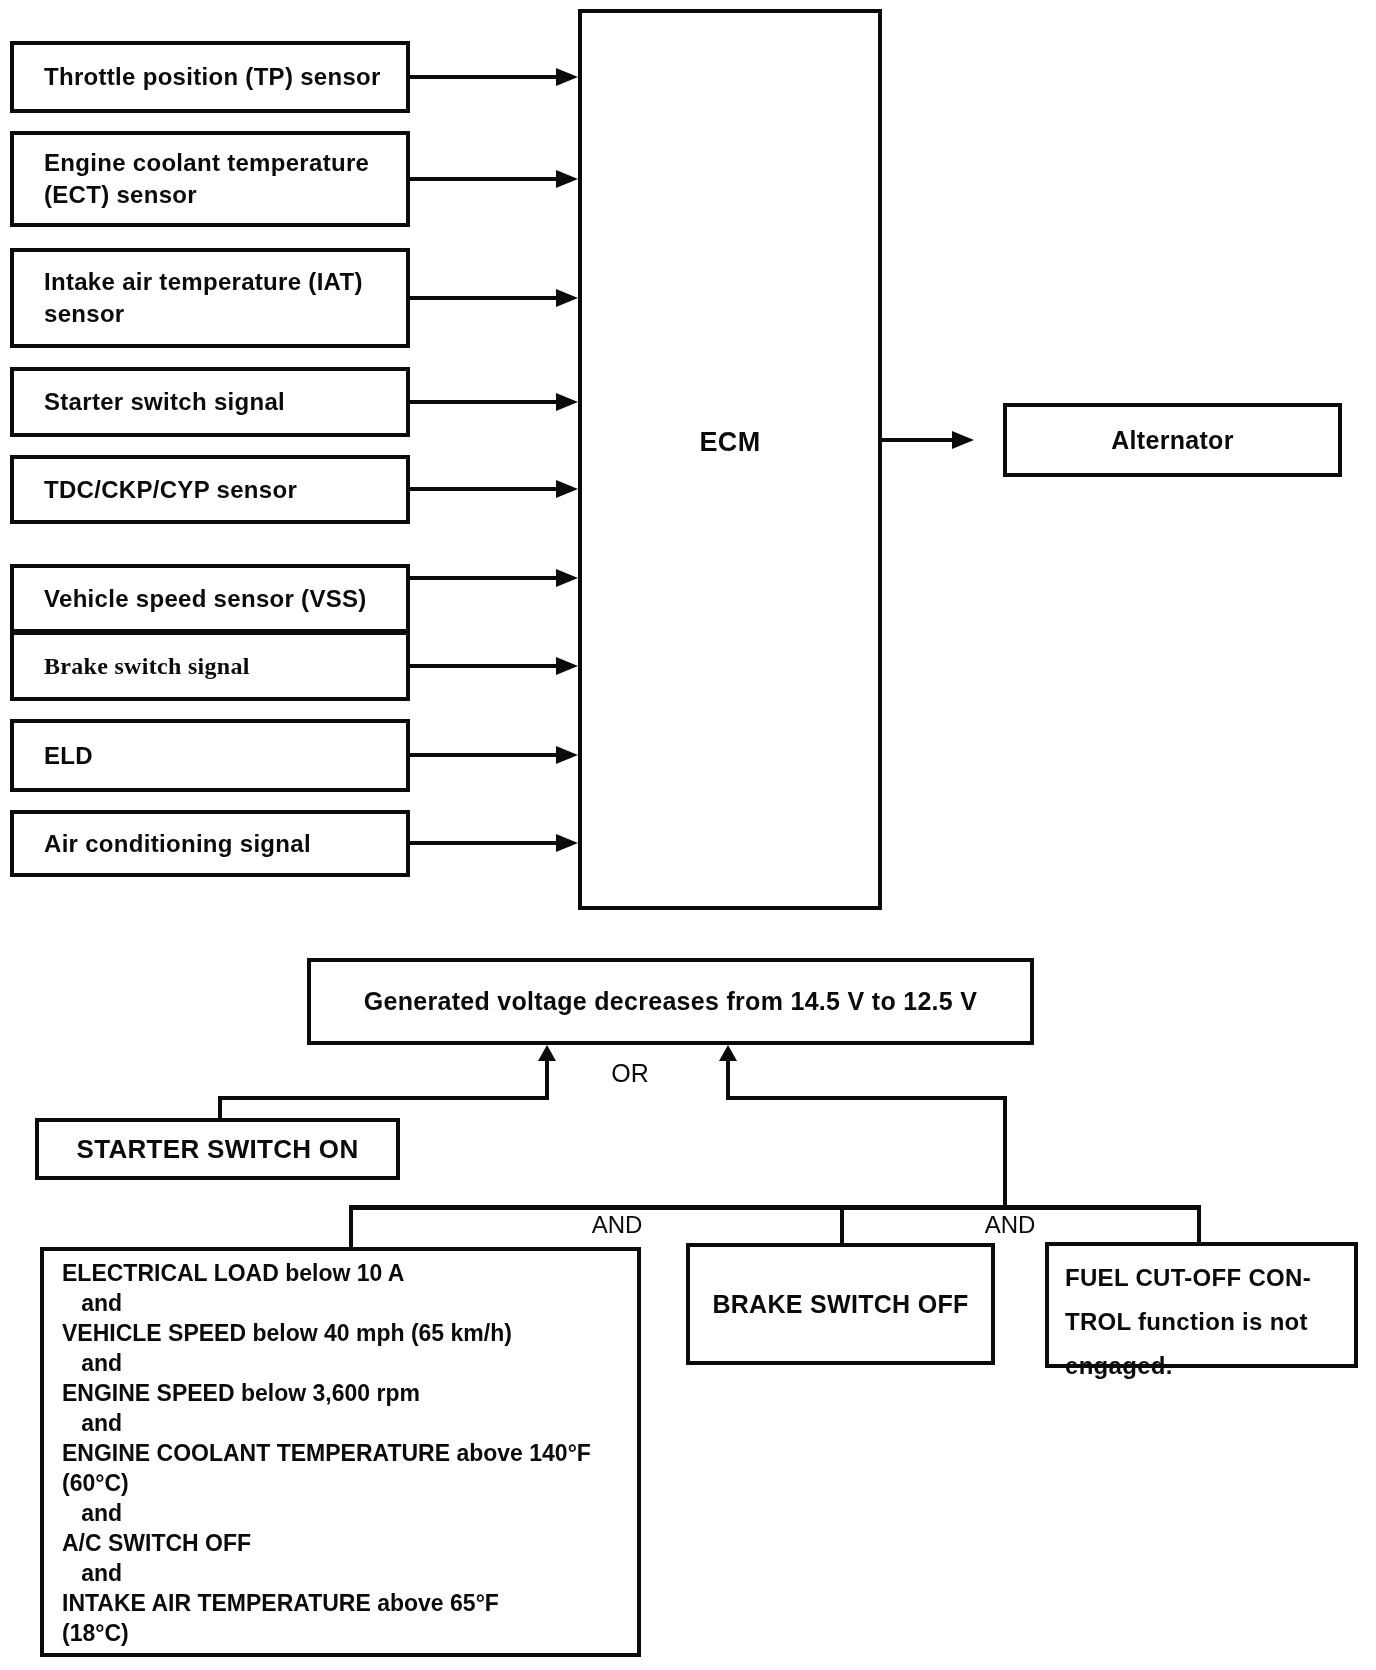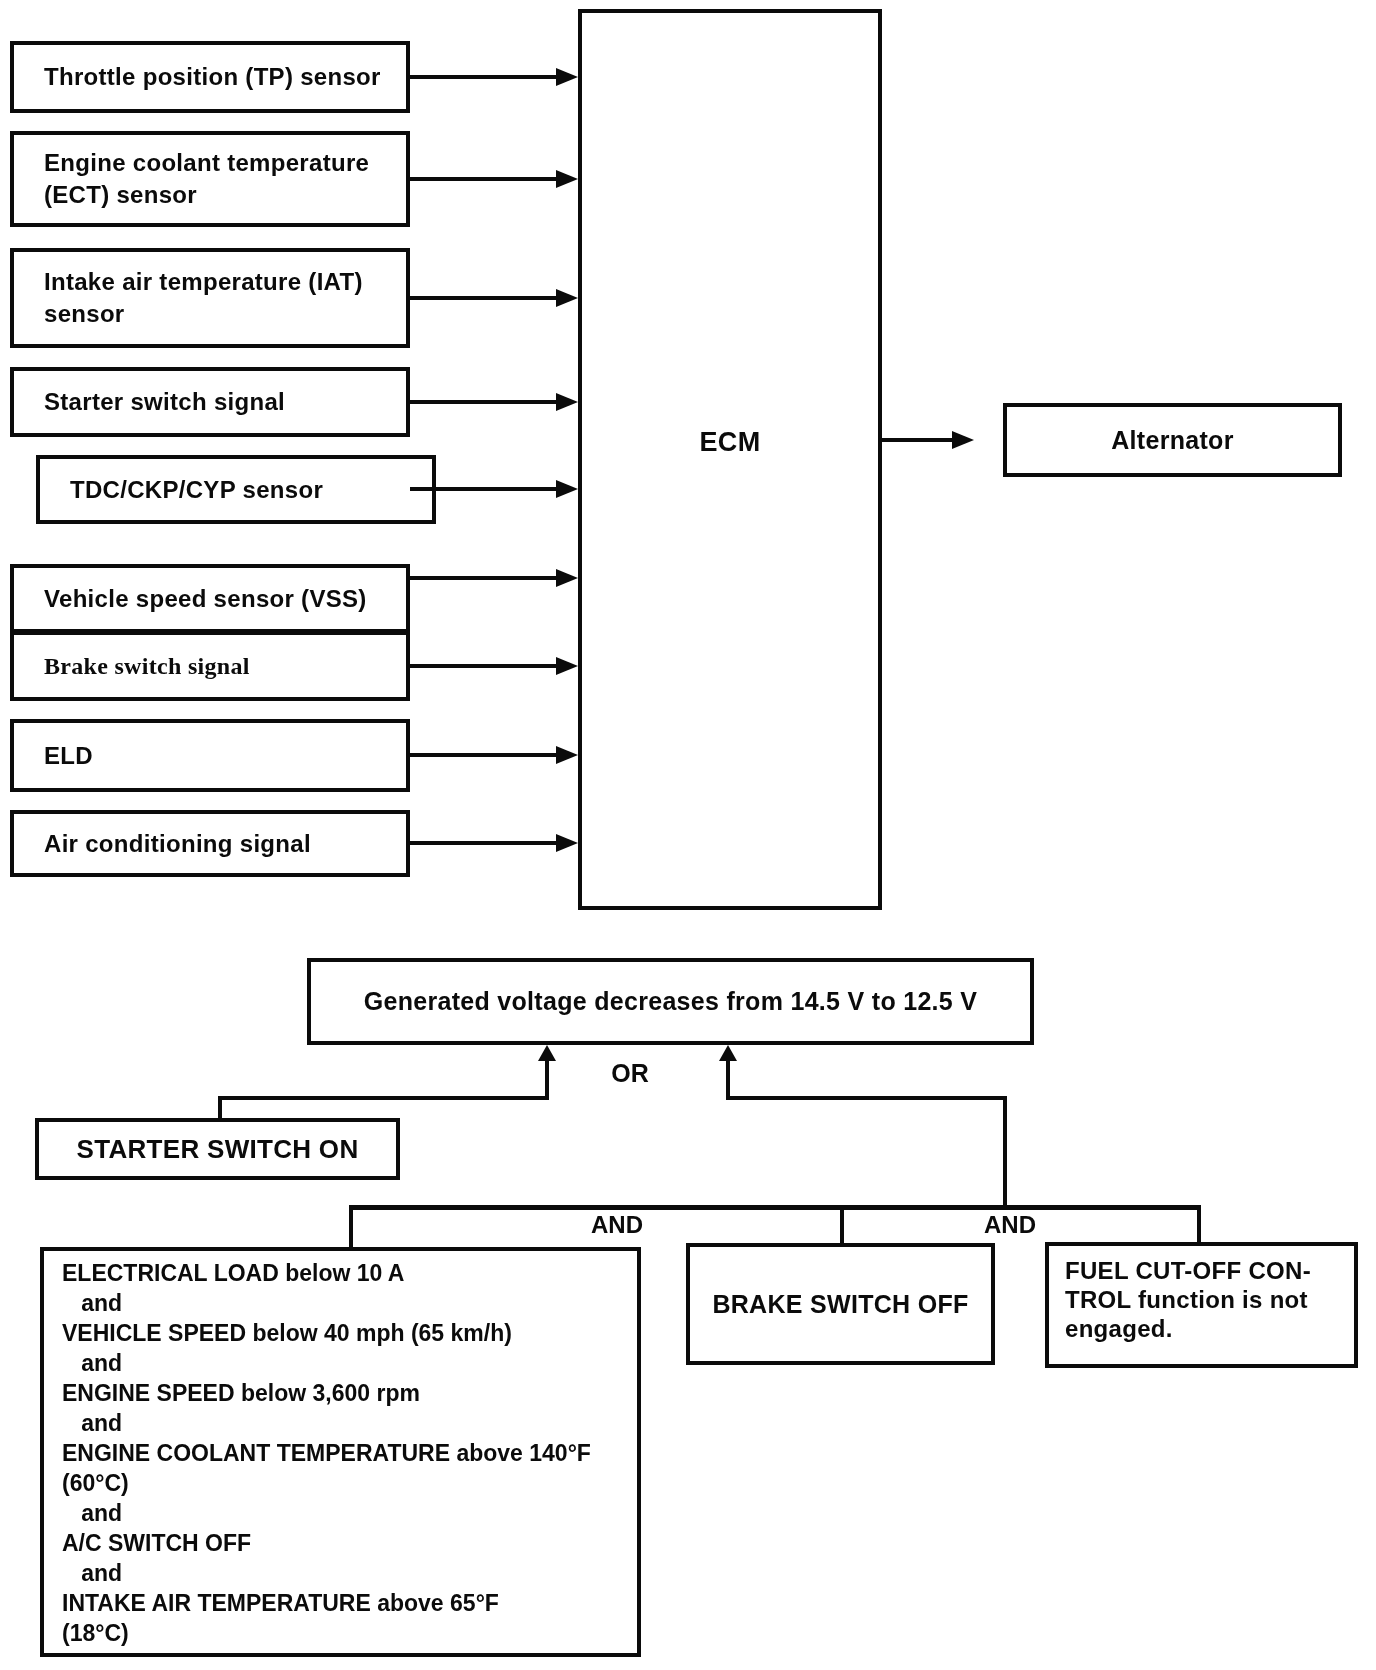--- a/index.html
+++ b/index.html
@@ -35,21 +35,21 @@
     border-left: 22px solid var(--ink);
     border-top: 9px solid transparent;
     border-bottom: 9px solid transparent;
   }
   .ah-up {
     position: absolute; width: 0; height: 0;
     border-bottom: 16px solid var(--ink);
     border-left: 9px solid transparent;
     border-right: 9px solid transparent;
   }
-  .floating { position: absolute; font-weight: 700; color: var(--ink); }
+  .floating { position: absolute; font-weight: 400; color: var(--ink); }
   .cond-line { white-space: pre; font-size: 23px; line-height: 30px; font-weight: 700; color: var(--ink); }
 </style>
 </head>
 <body>
 
 <div class="canvas">
 
   <div class="box inbox" style="left:10px; top:41px; width:400px; height:72px;">
     <div class="lbl">Throttle position (TP) sensor</div>
   </div>
@@ -57,21 +57,21 @@
     <div class="lbl">Engine coolant temperature
 (ECT) sensor</div>
   </div>
   <div class="box inbox" style="left:10px; top:248px; width:400px; height:100px;">
     <div class="lbl">Intake air temperature (IAT)
 sensor</div>
   </div>
   <div class="box inbox" style="left:10px; top:367px; width:400px; height:70px;">
     <div class="lbl">Starter switch signal</div>
   </div>
-  <div class="box inbox" style="left:10px; top:455px; width:400px; height:69px;margin-left:26px;">
+  <div class="box inbox" style="left:10px; top:455px; width:400px; height:69px;">
     <div class="lbl">TDC/CKP/CYP sensor</div>
   </div>
   <div class="box inbox" style="left:10px; top:564px; width:400px; height:69px;">
     <div class="lbl">Vehicle speed sensor (VSS)</div>
   </div>
   <div class="box inbox" style="left:10px; top:631px; width:400px; height:70px;font-family:Liberation Serif, serif;">
     <div class="lbl">Brake switch signal</div>
   </div>
   <div class="box inbox" style="left:10px; top:719px; width:400px; height:73px;">
     <div class="lbl">ELD</div>
@@ -152,18 +152,18 @@
     <div class="cond-line">   and</div>
     <div class="cond-line">INTAKE AIR TEMPERATURE above 65°F</div>
     <div class="cond-line">(18°C)</div>
   </div>
 
   <div class="box center-lbl" style="left:686px; top:1243px; width:309px; height:122px;">
     <div class="lbl" style="font-size:25px;">BRAKE SWITCH OFF</div>
   </div>
 
   <div class="box" style="left:1045px; top:1242px; width:313px; height:126px; padding:10px 16px;">
-    <div class="lbl" style="font-size:24px; line-height:29px;">FUEL CUT-OFF CON-
+    <div class="lbl" style="font-size:24px; line-height:44px;">FUEL CUT-OFF CON-
 TROL function is not
 engaged.</div>
   </div>
 
 </div>
 
 </body></html>

